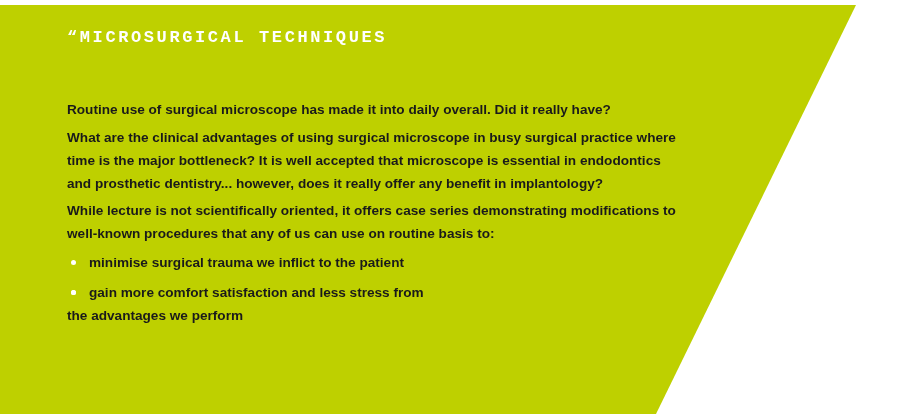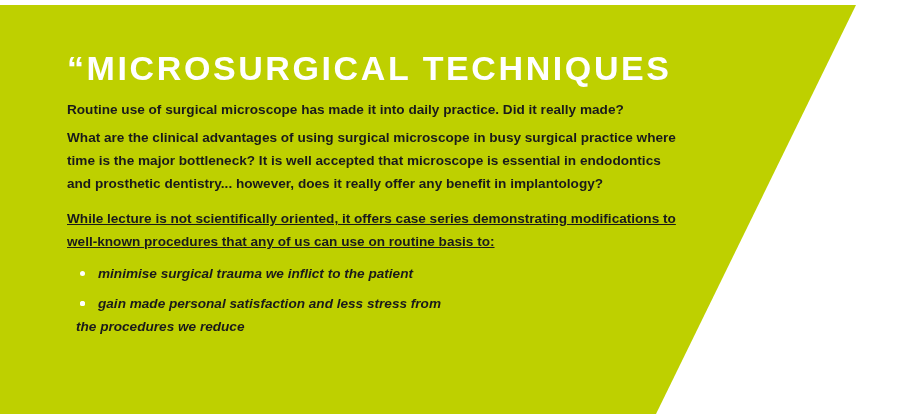--- a/index.html
+++ b/index.html
@@ -45,53 +45,51 @@
 
   
   #title-block {
     position: absolute;
     left: 67px;
     top: 22px;
     width: 700px;
   }
   .title-line {
     color: #ffffff;
-    font-family: Liberation Sans, sans-serif;
-    font-size: 34px;
+    font-family: Liberation Mono, monospace;
+    font-size: 17px;
     font-weight: bold;
     letter-spacing: 2.6px;
     line-height: 32px;
     white-space: pre;
-    margin-top: 30px;
   }
 
   
   #body-block {
     position: absolute;
     left: 67px;
     top: 98px;
     width: 620px;
     color: #1a1a1a;
     font-family: "Liberation Sans", sans-serif;
     font-size: 13.6px;
     font-weight: bold;
     line-height: 23px;
   }
   .para {
     margin: 0 0 5px 0;
     font-weight: bold;
   }
-  .para.p2 { margin-bottom: 12px; }
-  .para.p3 { margin-bottom: 6px; text-decoration: underline; }
+  .para.p2 { margin-bottom: 4px; }
+  .para.p3 { margin-bottom: 6px; }
 
   ul.bullets {
     list-style: none;
-    margin: 9px;
+    margin: 0;
     padding: 0;
-    font-style: italic;
   }
   ul.bullets li {
     position: relative;
     padding-left: 22px;
     margin: 0 0 7px 0;
     line-height: 23px;
   }
   ul.bullets li .dot {
     position: absolute;
     left: 4px;
@@ -117,37 +115,37 @@
   <div id="banner-shape"></div>
 
   <div id="content">
 
     <div id="title-block">
       <div class="title-line">“MICROSURGICAL TECHNIQUES</div>
     </div>
 
     <div id="body-block">
 
-      <p class="para p1">Routine use of surgical microscope has made it into daily practice. Did it really made?</p>
+      <p class="para p1">Routine use of surgical microscope has made it into daily overall. Did it really have?</p>
 
       <p class="para p2">What are the clinical advantages of using surgical microscope in busy surgical practice where time is the major bottleneck? It is well accepted that microscope is essential in endodontics and prosthetic dentistry... however, does it really offer any benefit in implantology?</p>
 
       <p class="para p3">While lecture is not scientifically oriented, it offers case series demonstrating modifications to well-known procedures that any of us can use on routine basis to:</p>
 
       <ul class="bullets">
         <li>
           <span class="dot"></span>
           <span>minimise surgical trauma we inflict to the patient</span>
         </li>
         <li>
           <span class="dot"></span>
         </li>
         <li class="last-item">
           <span class="dot"></span>
-          <span>gain made personal satisfaction and less stress from</span>
-          <span class="wrap-line">the procedures we reduce</span>
+          <span>gain more comfort satisfaction and less stress from</span>
+          <span class="wrap-line">the advantages we perform</span>
         </li>
       </ul>
 
     </div>
 
   </div>
 </div>
 
 </body></html>

